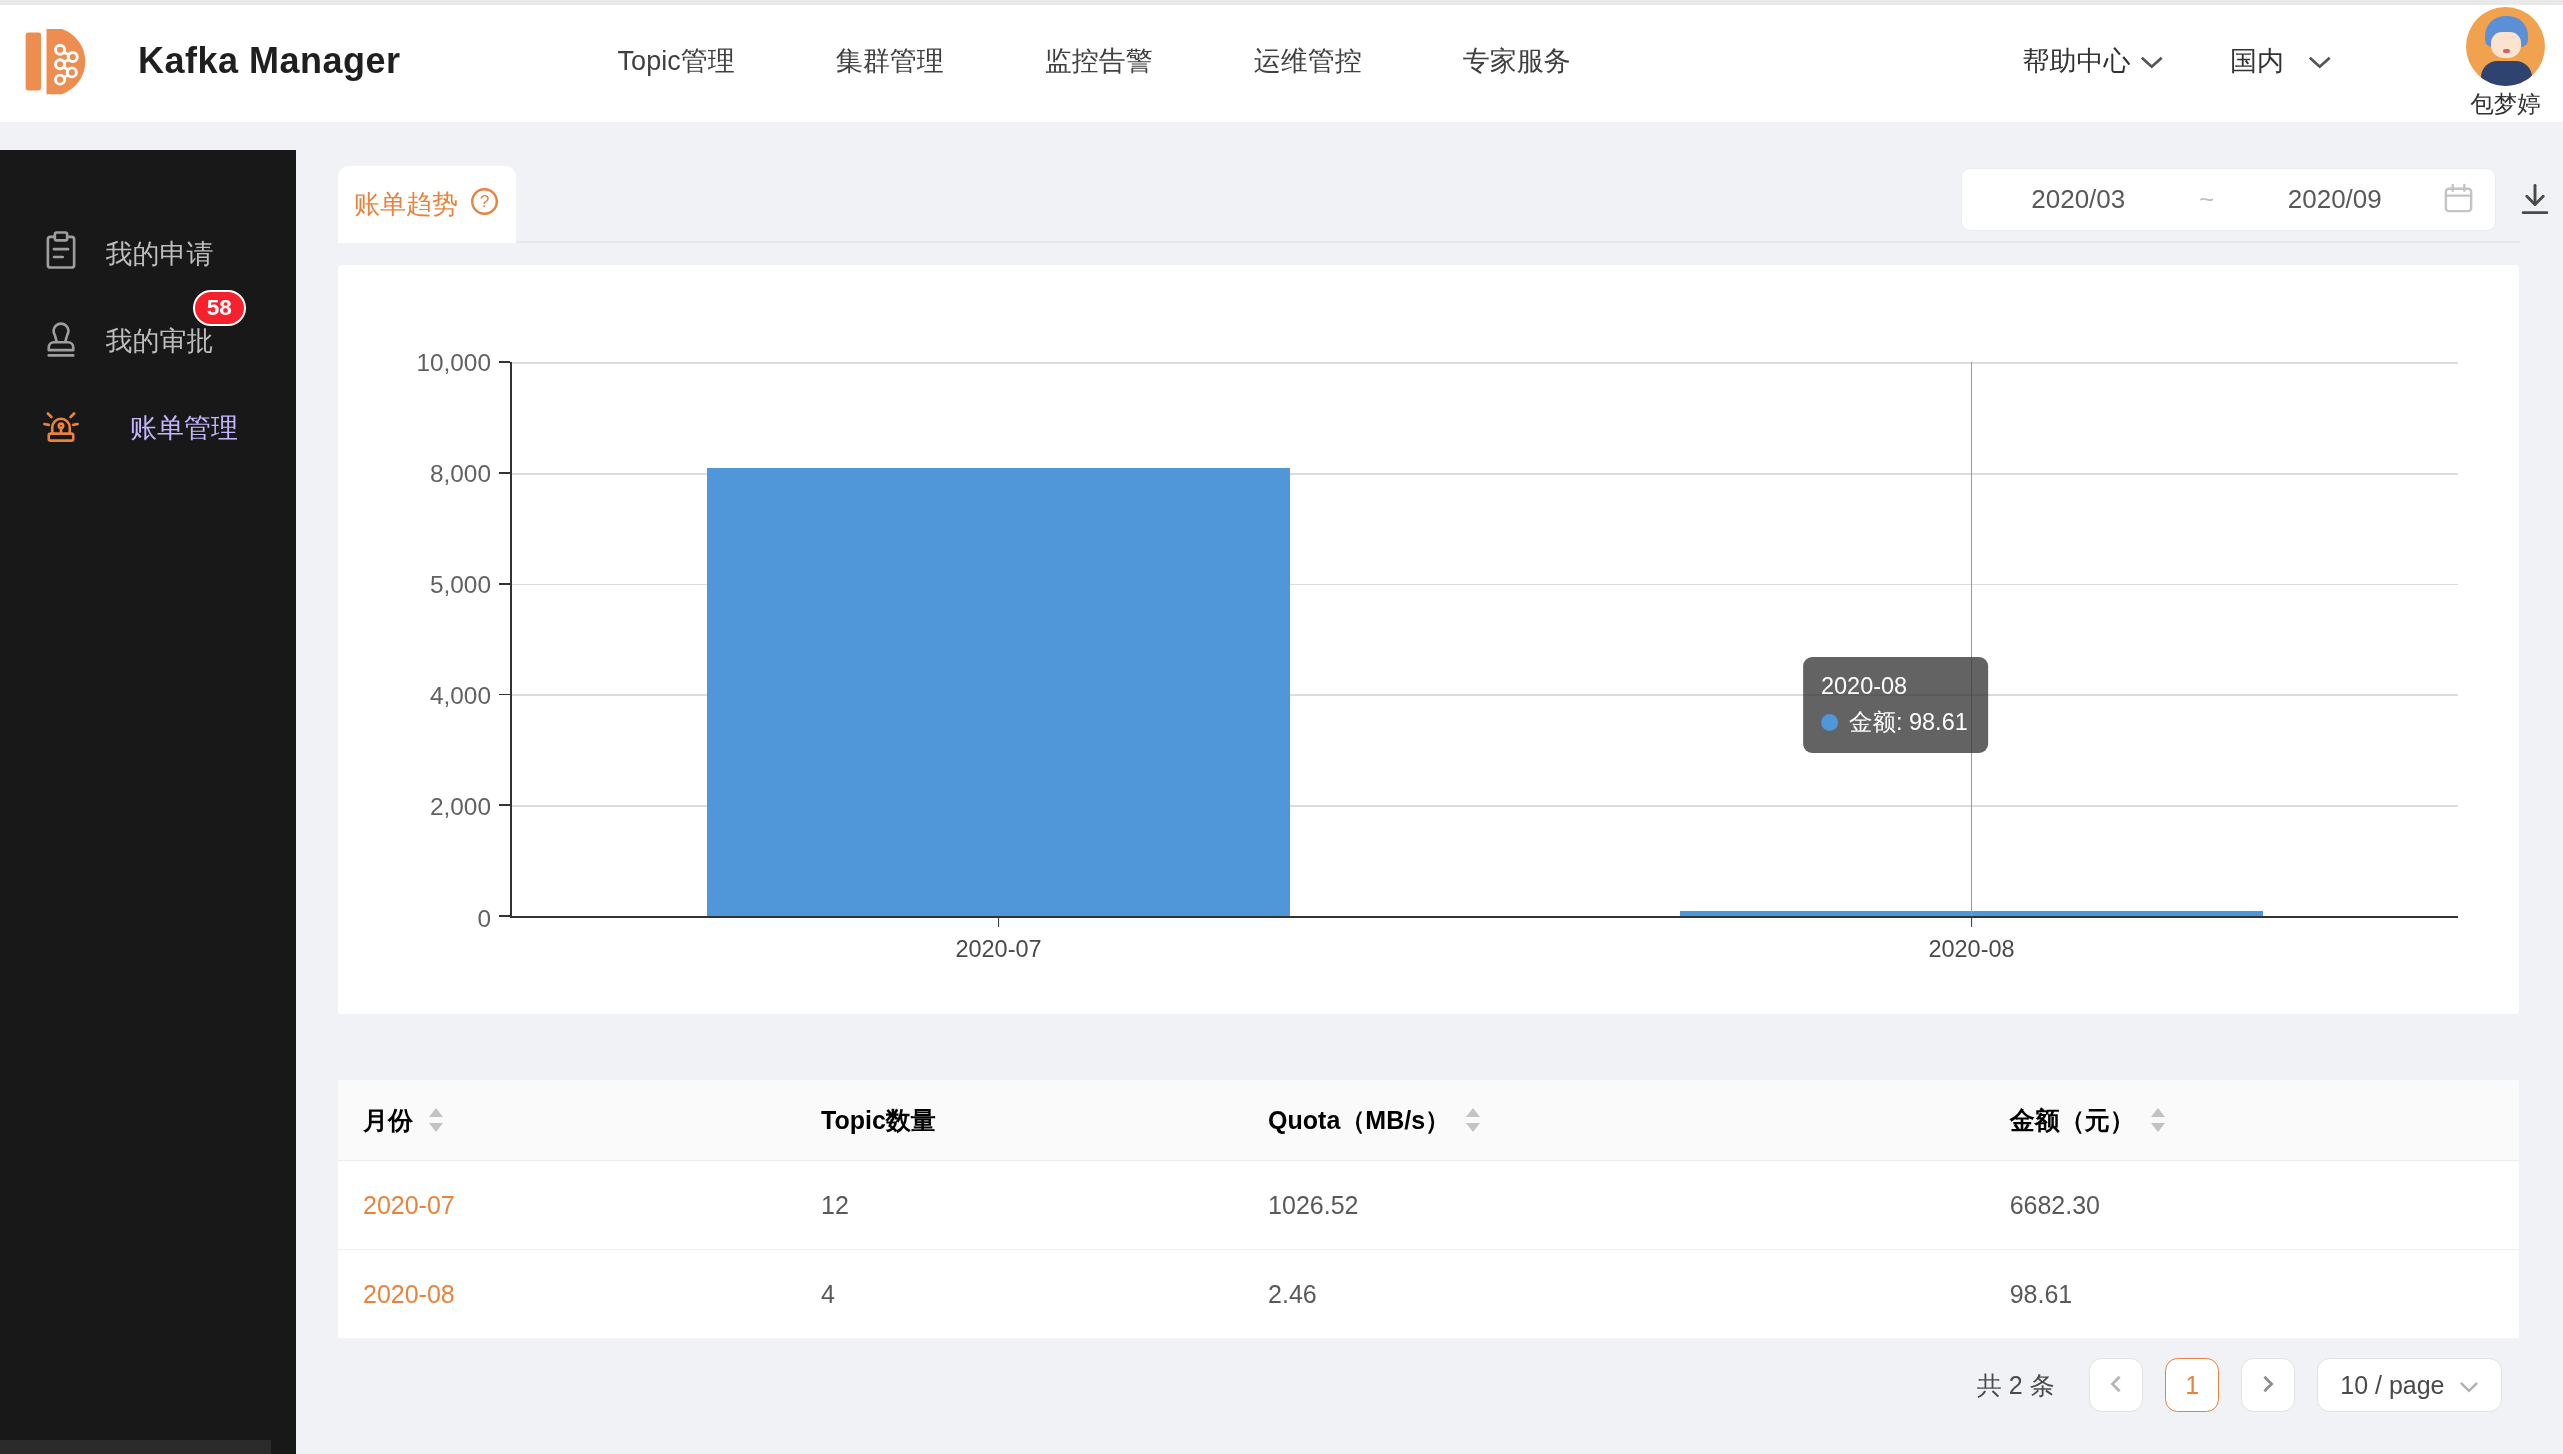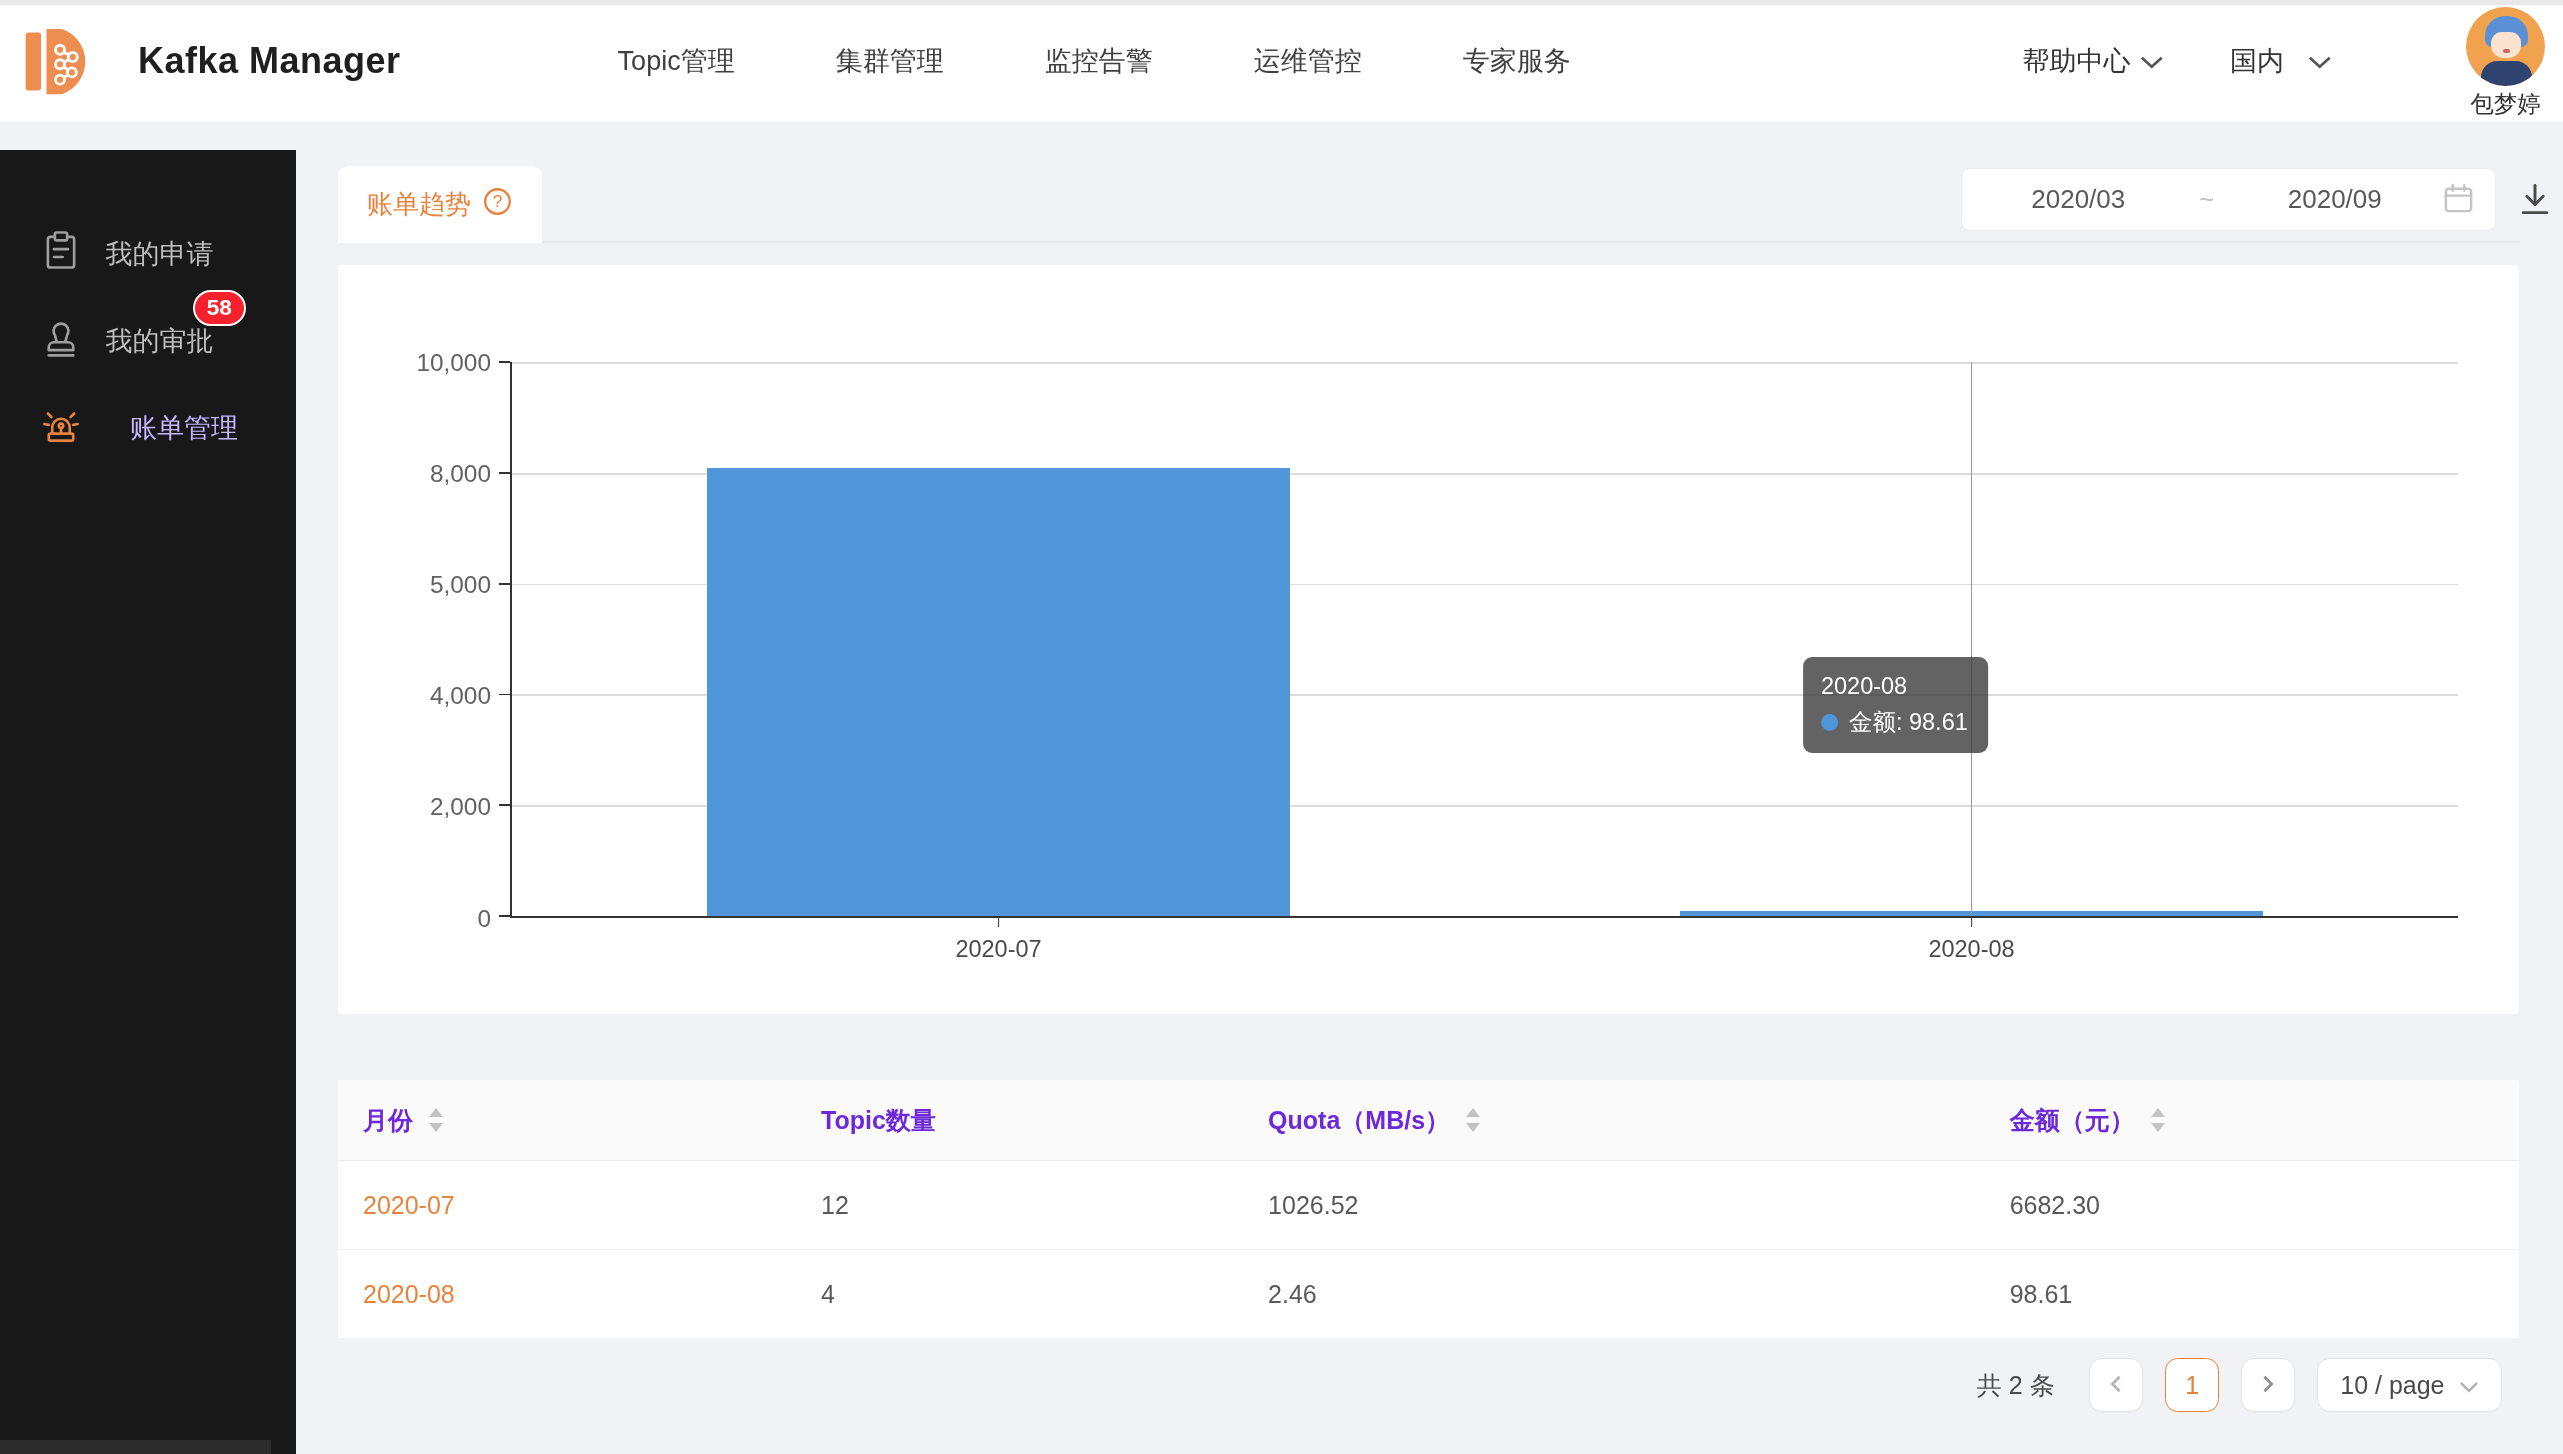--- a/index.html
+++ b/index.html
@@ -42,21 +42,21 @@
     position:absolute; left:193px; top:-7.2px; background:#f5222d; color:#fff;
     font-size:22.6px; line-height:30px; padding:0.9px 11.7px; border-radius:18px; border:2.7px solid #fff; font-weight:bold;
   }
   .side-scrollbar { position:absolute; bottom:0; left:0; width:271px; height:14.5px; background:#2b2b2b; }
 
   
   .main { position:absolute; left:296px; top:123px; right:0; bottom:0; }
 
   .tabbar-line { position:absolute; left:42px; right:43px; top:118px; height:1.8px; background:#e6e8eb; z-index:1; }
   .tab {
-    position:absolute; left:42px; top:43px; width:204px; height:77px; background:#fff;
+    position:absolute; left:42px; top:43px; width:178px; height:77px; background:#fff;
     border-radius:11px 11px 0 0; display:flex; align-items:center; justify-content:center; gap:11px;
     color:#e8823c; font-size:26px; cursor:pointer; z-index:2;
   }
   .date-range {
     position:absolute; top:45px; right:67px; width:535px; height:63px; background:#fff;
     border:0.9px solid #ececec; border-radius:9px; display:flex; align-items:center; padding:0 20px 0 9px; z-index:2;
   }
   .date-val { flex:1; text-align:center; font-size:26px; color:#595959; cursor:text; }
   .date-sep { width:42px; text-align:center; font-size:26px; color:#bfbfbf; }
   .download-btn { position:absolute; top:56px; right:7.2px; width:42px; height:42px; display:flex; align-items:center; justify-content:center; cursor:pointer; z-index:2; }
@@ -82,21 +82,21 @@
   }
   .tt-row { display:flex; align-items:center; gap:11px; }
   .tt-dot { width:17px; height:17px; border-radius:50%; flex:none; }
 
   
   .table-panel { position:absolute; left:42px; top:957px; width:2181px; background:#fff; border-radius:3.6px; overflow:hidden; }
   .trow { display:grid; grid-template-columns:21% 20.5% 34% 24.5%; align-items:center; }
   .thead { height:81px; background:#fafafa; border-bottom:1.8px solid #ececec; }
   .tbody-row { height:89px; border-bottom:1.8px solid #f0f0f0; }
   .tbody-row:last-child { border-bottom:1.8px solid #f3f3f3; }
-  .th { display:flex; align-items:center; padding-left:25px; font-size:25px; color:#6d28d9; font-weight:bold; }
+  .th { display:flex; align-items:center; padding-left:25px; font-size:25px; color:#000000; font-weight:bold; }
   .td { padding-left:25px; font-size:25px; color:#595959; }
   .td.link { color:#e8833c; cursor:pointer; }
   .sorter { display:inline-flex; flex-direction:column; margin-left:16.3px; gap:5.4px; cursor:pointer; }
   .caret-up { width:0; height:0; border-left:7.2px solid transparent; border-right:7.2px solid transparent; border-bottom:9px solid #c3c3c3; }
   .caret-down { width:0; height:0; border-left:7.2px solid transparent; border-right:7.2px solid transparent; border-top:9px solid #c3c3c3; }
 
   
   .pagination { position:absolute; top:1235px; right:61px; display:flex; align-items:center; gap:22px; }
   .pg-total { font-size:25px; color:#4a4a4a; margin-right:12.6px; }
   .pg-btn {

